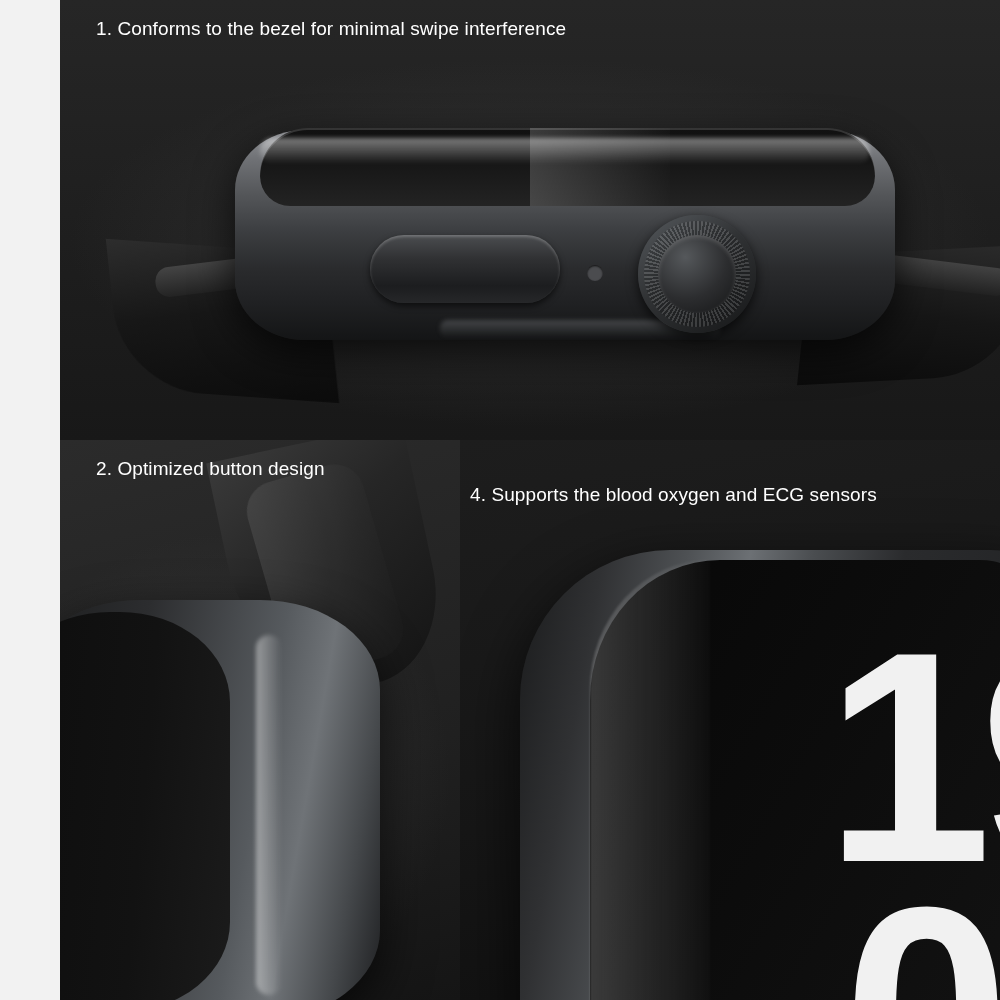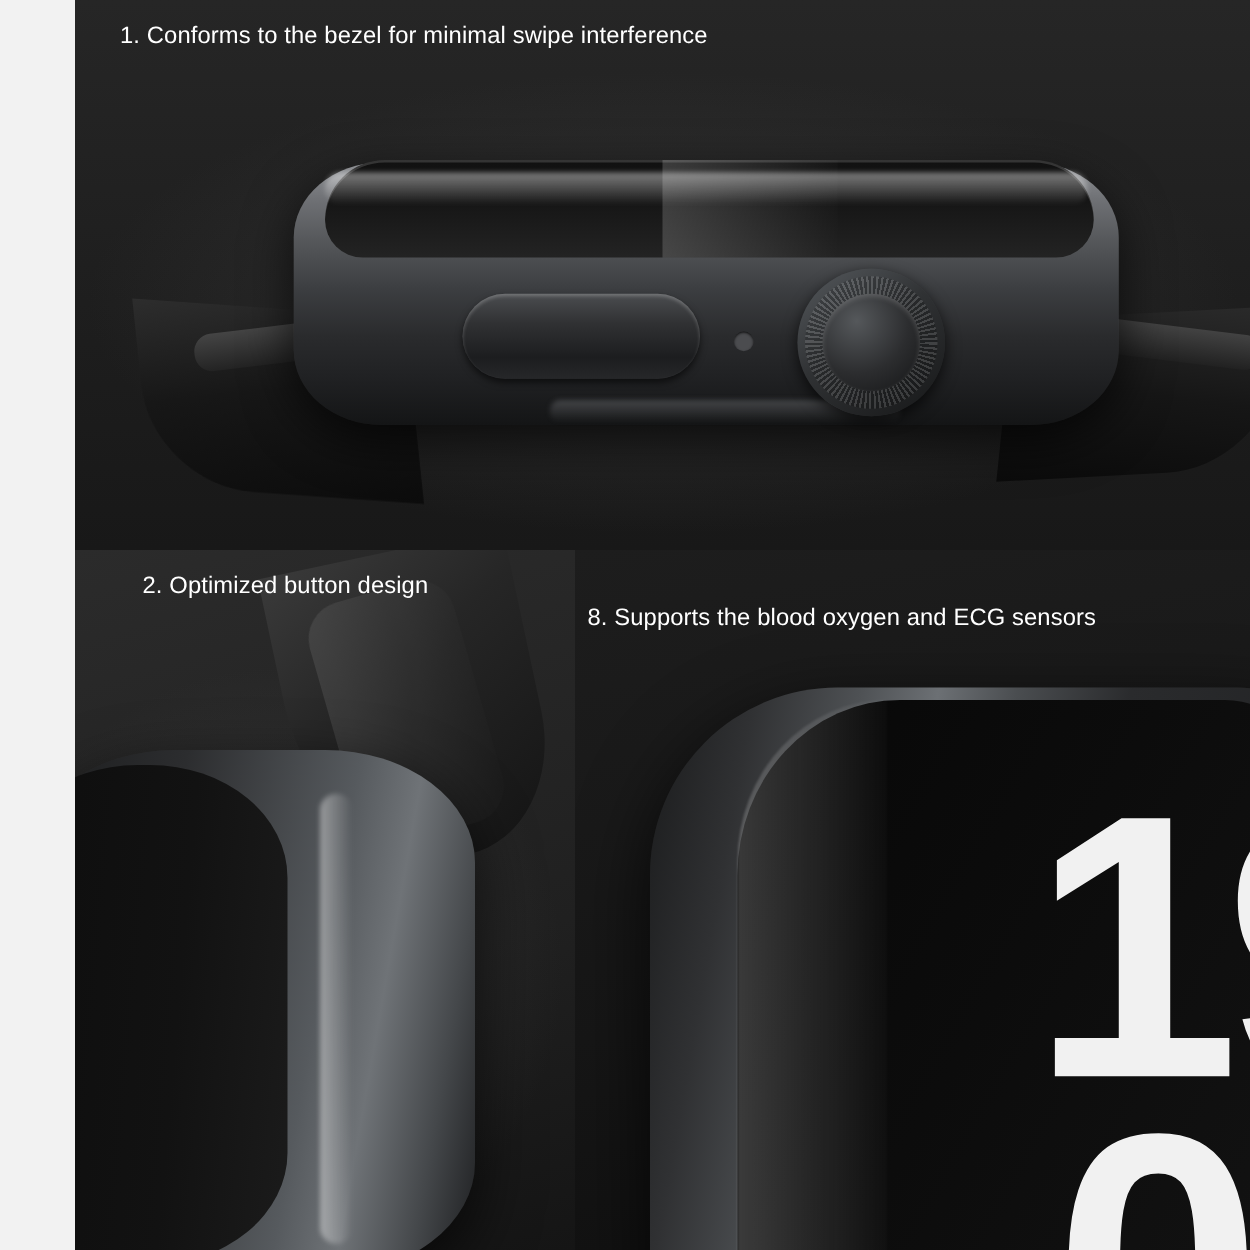--- a/index.html
+++ b/index.html
@@ -57,21 +57,20 @@
     z-index: 40;
     white-space: pre-line;
   }
   #caption-1 {
     left: 36px;
     top: 16px;
   }
   #caption-2 {
     left: 36px;
     top: 16px;
-    margin-left: 18px;
   }
   #caption-3 {
     left: 10px;
     top: 16px;
     width: 470px;
   }
   .cap-line2 {
     display: block;
     margin-left: 24px;
   }
@@ -390,17 +389,17 @@
     <div id="p3-body"></div>
     <div id="p3-glass">
       <div id="p3-digits">
         <span>19</span>
         <span class="row2">09</span>
       </div>
     </div>
     <div id="p3-glass-curve"></div>
 
     <div class="caption" id="caption-3">
-      <span>8. Supports the blood oxygen and ECG sensors</span>
+      <span>4. Supports the blood oxygen and ECG sensors</span>
     </div>
   </div>
 
 </div>
 
 </body></html>

